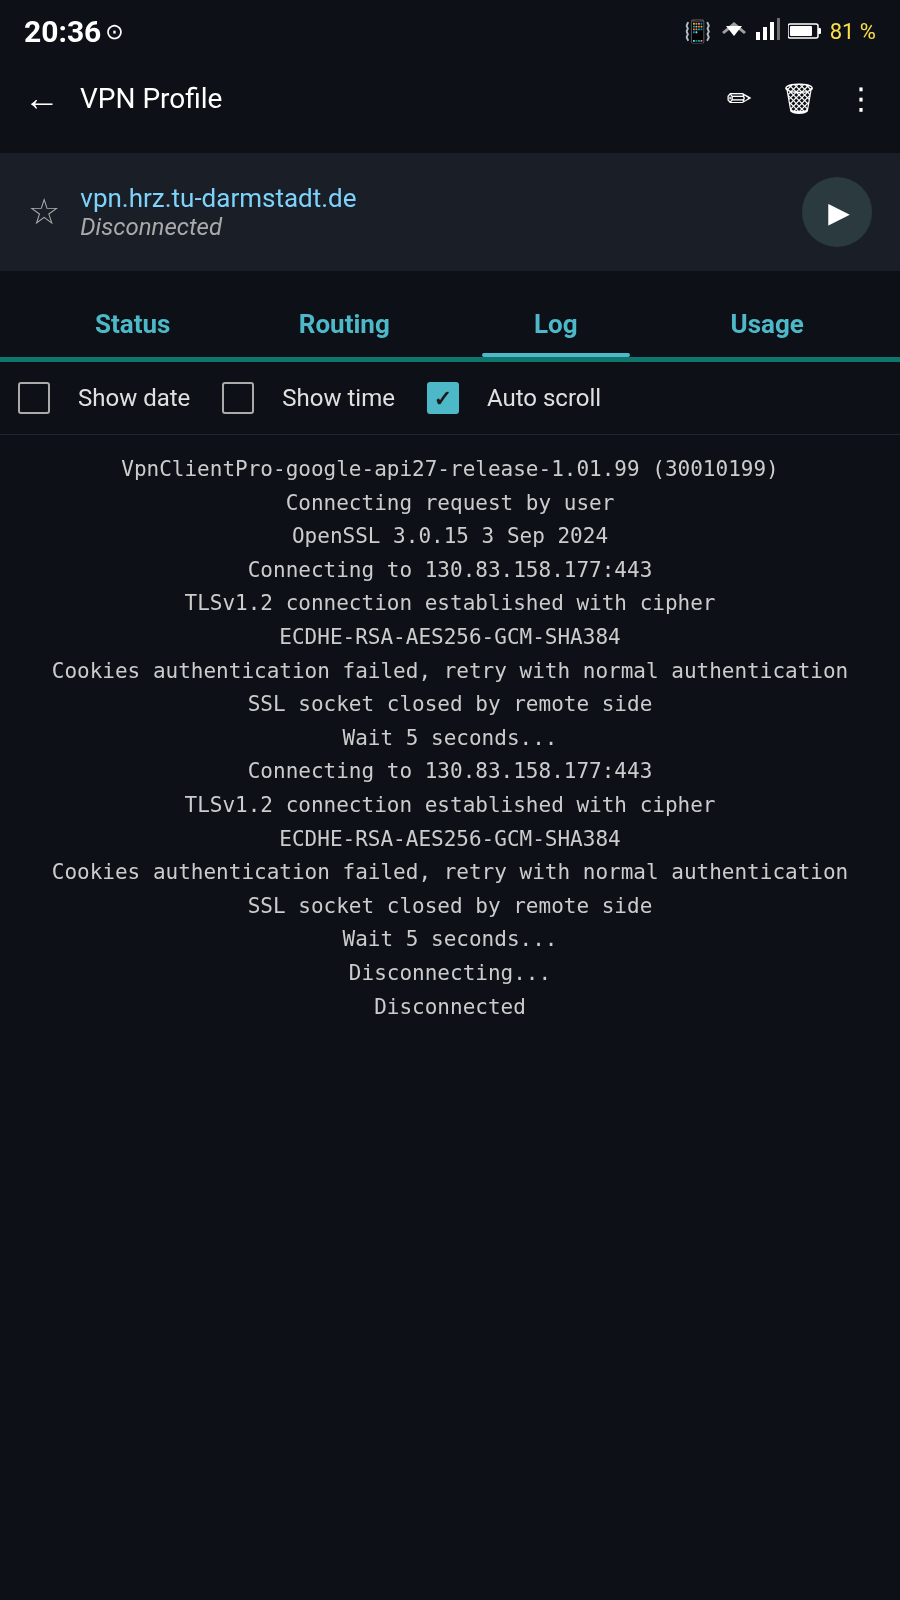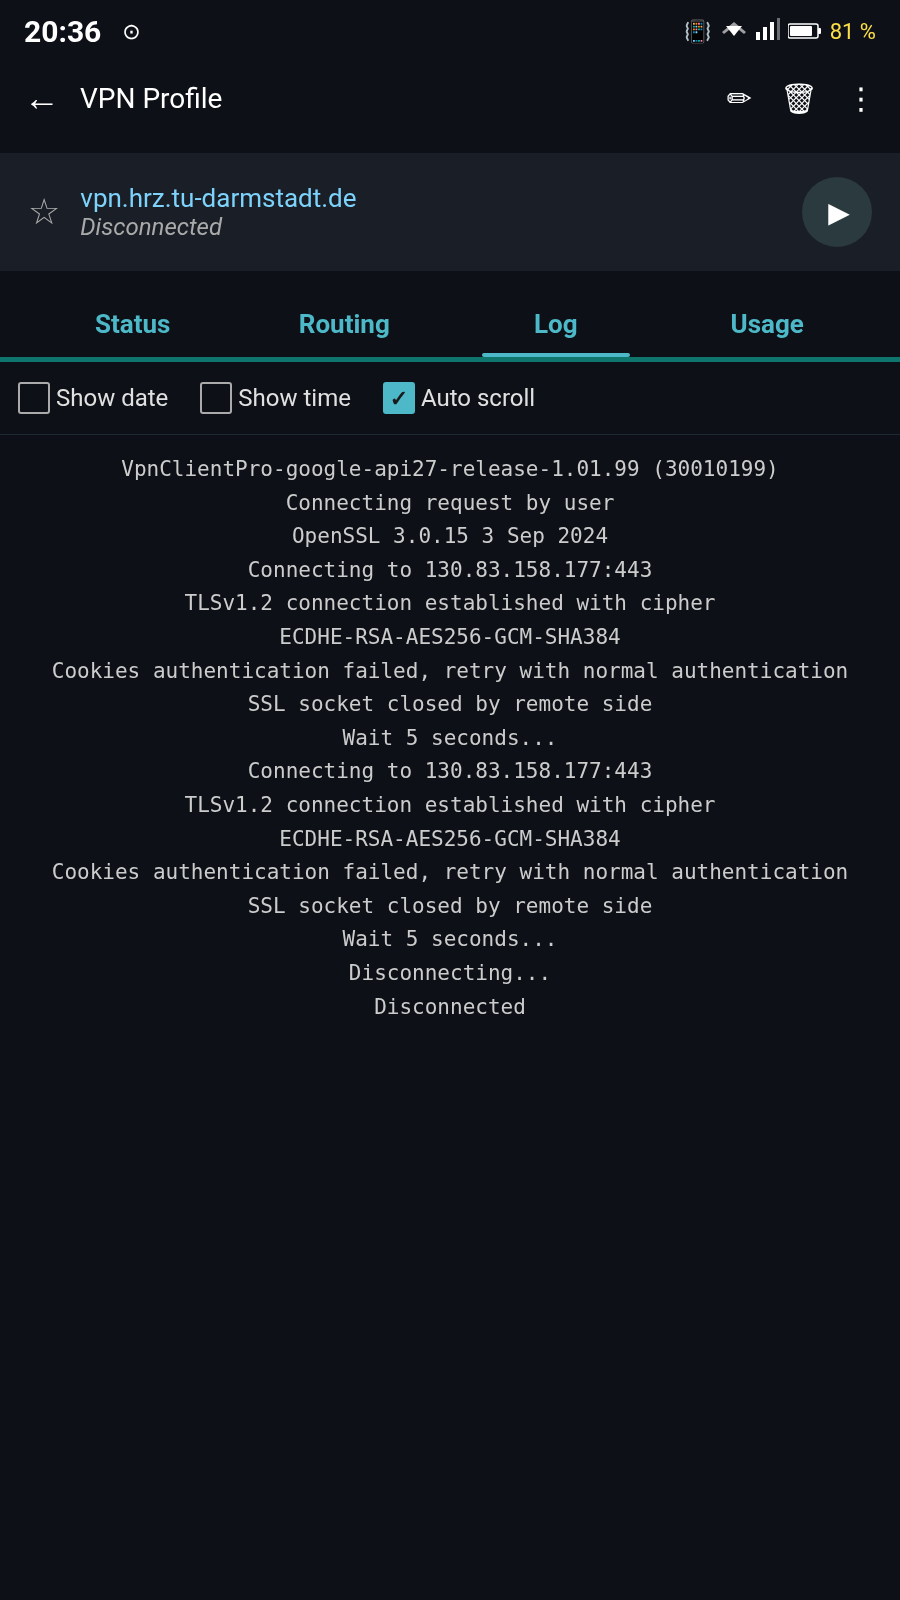--- a/index.html
+++ b/index.html
@@ -17,21 +17,21 @@
     .status-bar {
       display: flex;
       justify-content: space-between;
       align-items: center;
       padding: 14px 24px 10px 24px;
       background: #0d1117;
     }
     .status-bar-left {
       display: flex;
       align-items: center;
-      gap: 21px;
+      gap: 4px;
       justify-content: center;
     }
     .status-time {
       font-size: 30px;
       font-weight: bold;
       color: #ffffff;
     }
     .status-icon {
       font-size: 22px;
       color: #ffffff;
@@ -155,21 +155,21 @@
       display: flex;
       align-items: center;
       padding: 20px 18px;
       gap: 32px;
       background: #0d1117;
       border-bottom: 1px solid #1e2830;
     }
     .checkbox-item {
       display: flex;
       align-items: center;
-      gap: 6px;
+      gap: 28px;
       cursor: pointer;
     }
     .checkbox {
       width: 32px;
       height: 32px;
       border: 2px solid #aaaaaa;
       background: transparent;
       display: flex;
       align-items: center;
       justify-content: center;

